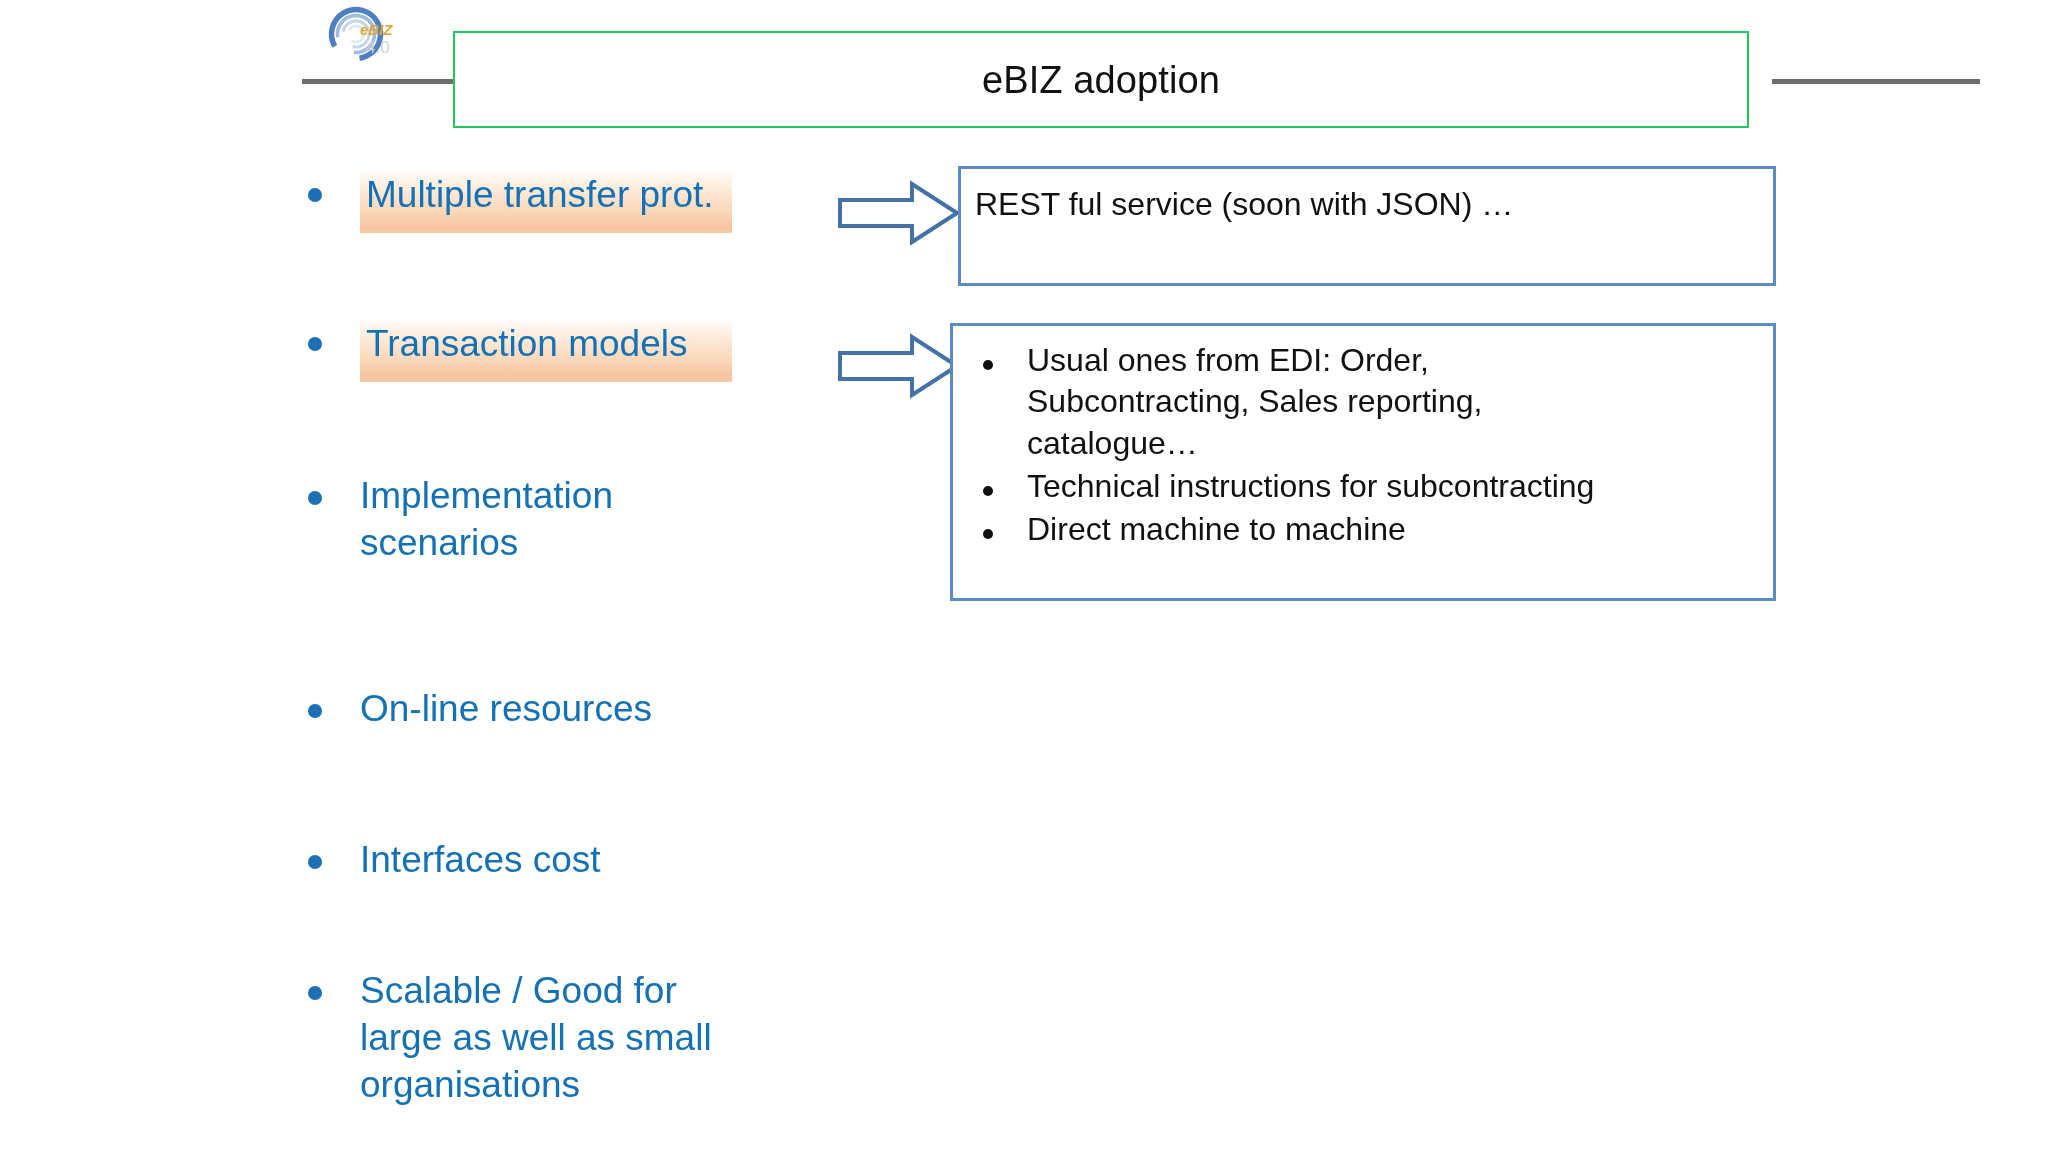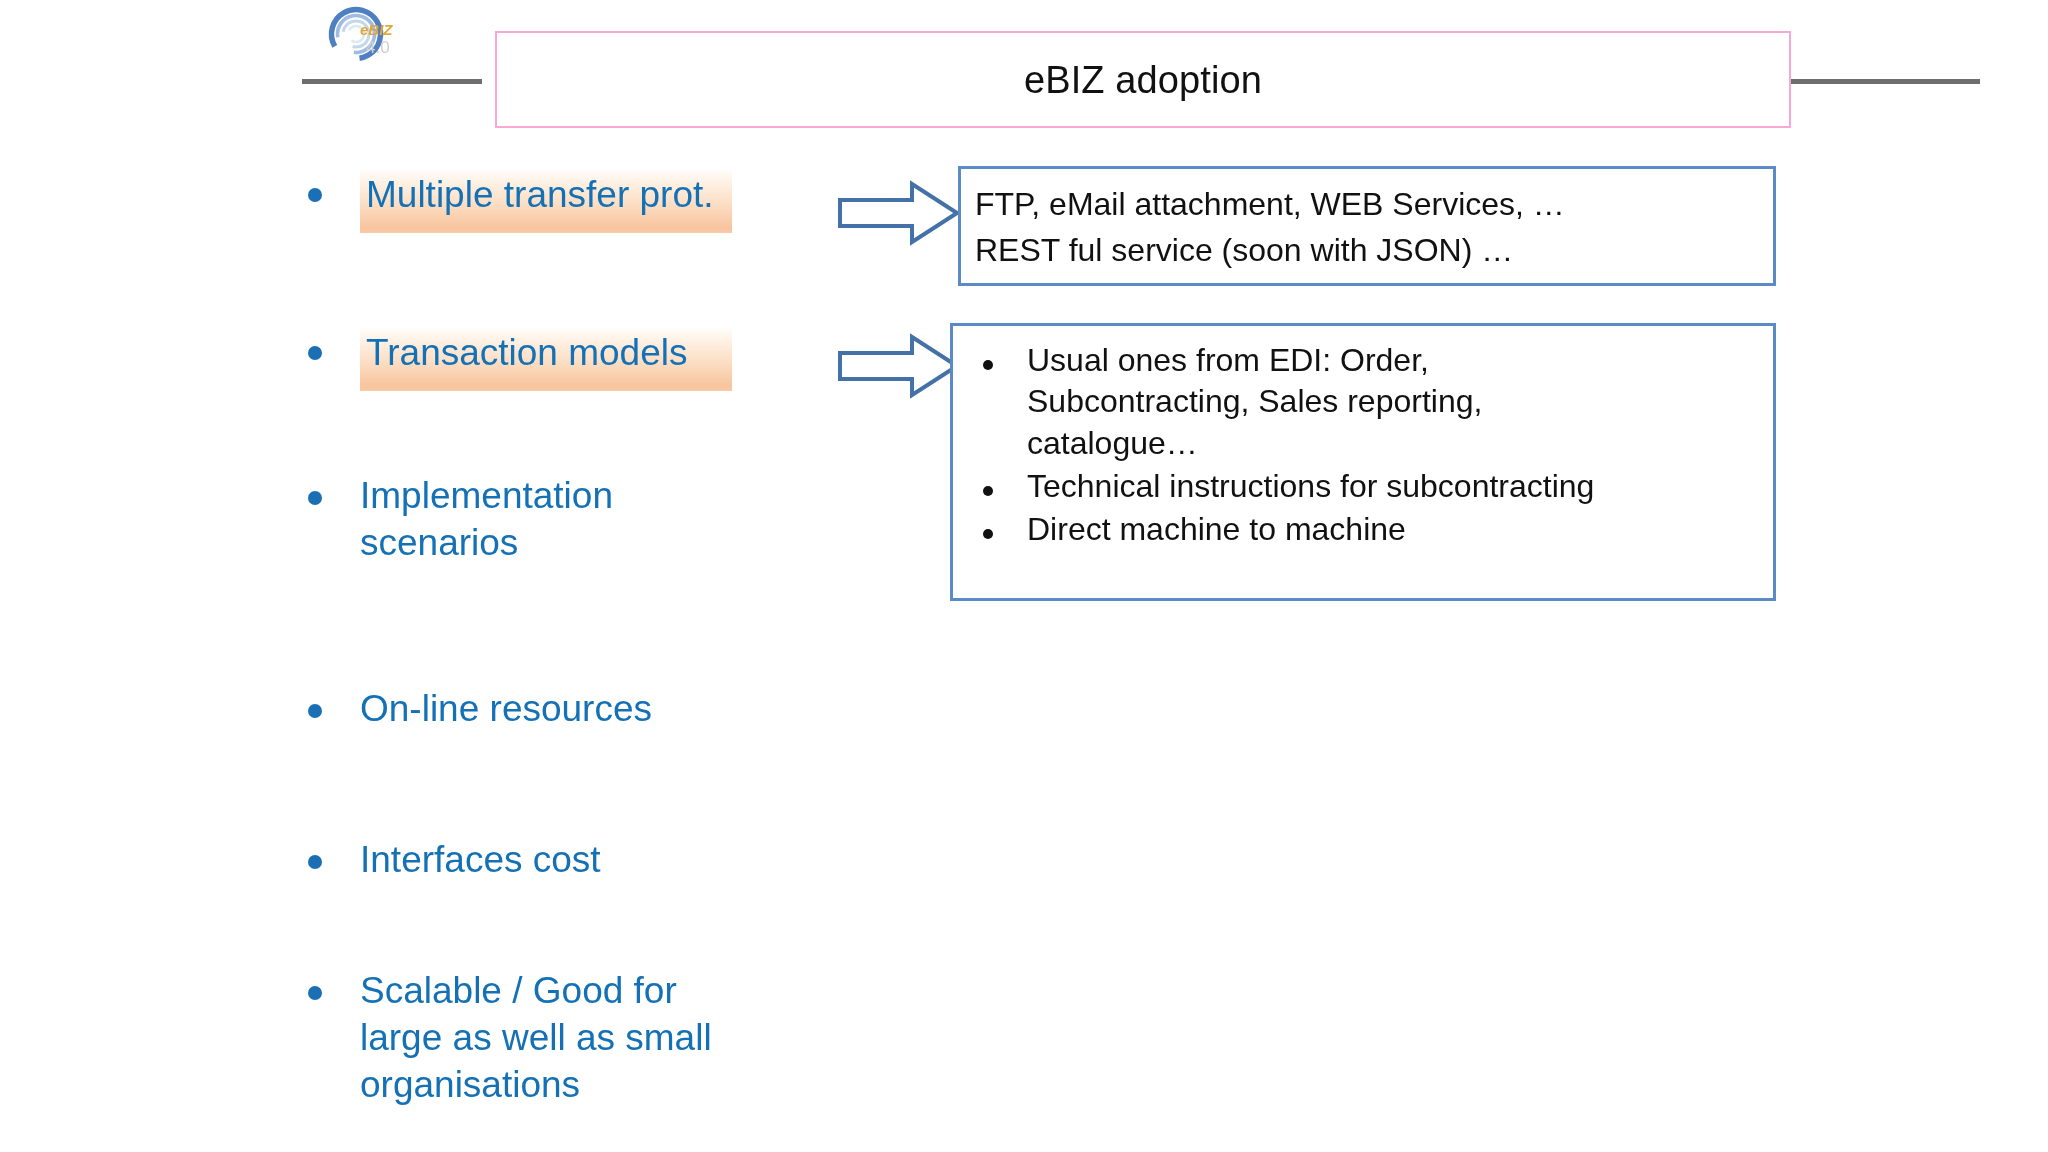--- a/index.html
+++ b/index.html
@@ -40,25 +40,25 @@
     position: absolute;
     left: 322px;
     top: 4px;
     width: 86px;
     height: 62px;
   }
   .logo svg { display: block; }
 
   .title-box {
     position: absolute;
-    left: 495px;
+    left: 453px;
     top: 31px;
     width: 1296px;
     height: 97px;
-    border: 2px solid #f9a8d4;
+    border: 2px solid #22c55e;
     background: #ffffff;
     box-sizing: border-box;
     display: flex;
     align-items: center;
     justify-content: center;
   }
   .title-text {
     font-size: 38px;
     color: #111111;
     font-family: "Liberation Sans", sans-serif;
@@ -95,21 +95,21 @@
                 #FBD9BC 62%,
                 #F7C49E 92%,
                 #F8CAA7 100%);
     padding: 2px 6px 14px 6px;
     box-sizing: border-box;
   }
 
   #bullet-0 { left: 308px; top: 170px; }
   #bullet-0 .btext { width: 372px; }
 
-  #bullet-1 { left: 308px; top: 328px; justify-content: center; }
+  #bullet-1 { left: 308px; top: 319px; justify-content: center; }
   #bullet-1 .btext { width: 372px; }
 
   #bullet-2 { left: 308px; top: 473px; }
   #bullet-3 { left: 308px; top: 686px; }
   #bullet-4 { left: 308px; top: 837px; }
   #bullet-5 { left: 308px; top: 968px; }
 
   
   .arrow {
     position: absolute;
@@ -234,21 +234,20 @@
     </svg>
   </div>
 
   <div class="arrow" id="arrow-1">
     <svg width="122" height="66" viewBox="0 0 122 66" xmlns="http://www.w3.org/2000/svg">
       <polygon points="2,20 74,20 74,4 119,33 74,62 74,46 2,46" fill="#FFFFFF" stroke="#4472A8" stroke-width="4" stroke-linejoin="miter"></polygon>
     </svg>
   </div>
 
   <div class="callout" id="callout-0">
-    <div class="line">FTP, eMail attachment, WEB Services, …</div>
     <div class="line">REST ful service (soon with JSON) …</div>
   </div>
 
   <div class="callout" id="callout-1">
     <div class="cb-item">
       <span class="cb-dot"></span>
       <span class="cb-text">Usual ones from EDI: Order,
 Subcontracting, Sales reporting,
 catalogue…</span>
     </div>

